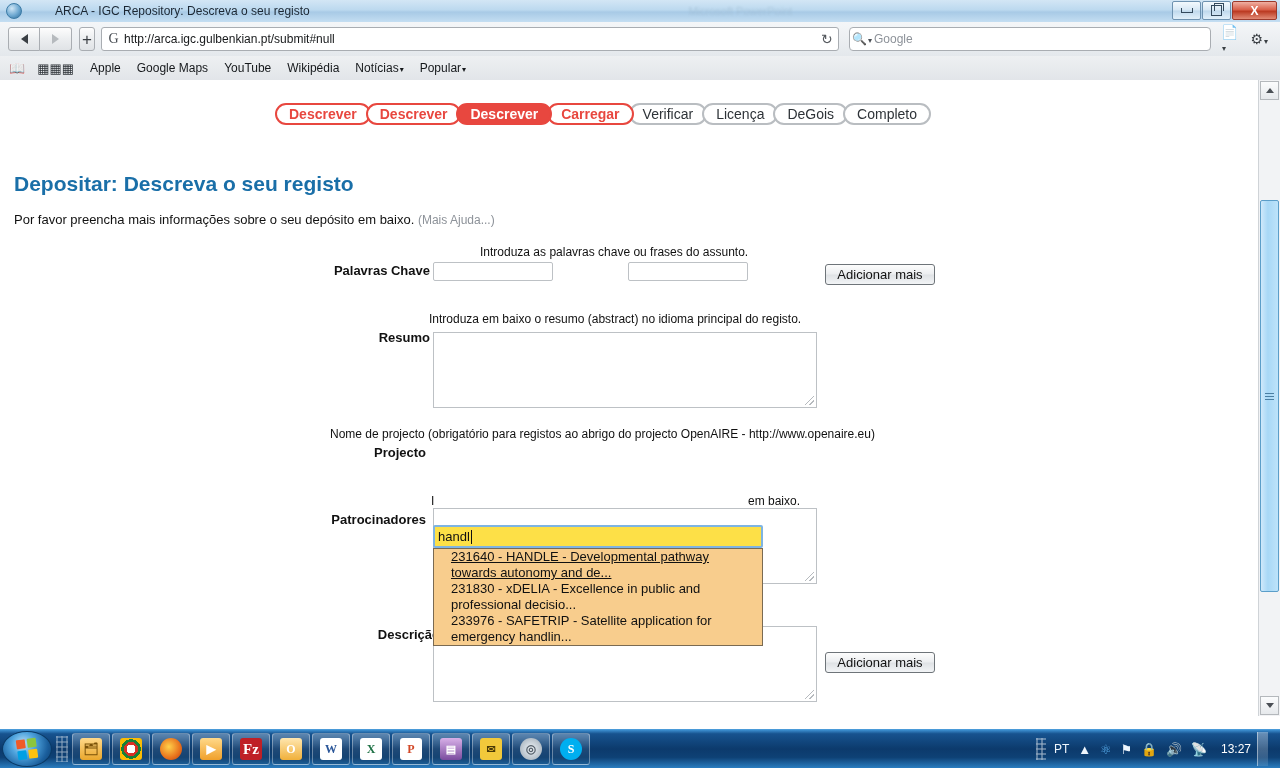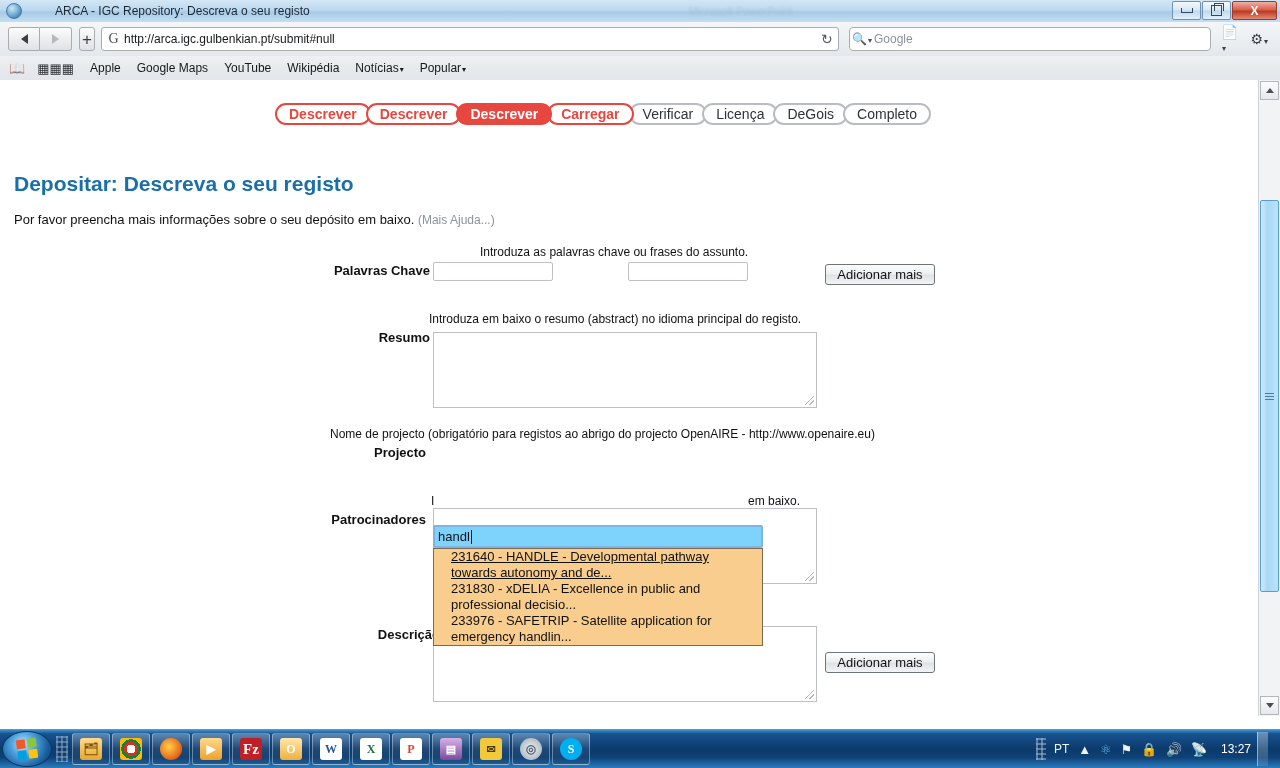--- a/index.html
+++ b/index.html
@@ -131,21 +131,21 @@
       linear-gradient(135deg,transparent 70%,#b6babe 70%,#b6babe 80%,transparent 80%);
   }
   .btn{
     position:absolute;border:1px solid #6e7479;border-radius:3px;
     background:linear-gradient(to bottom,#fdfdfd,#eceef0 48%,#dfe2e5 52%,#f2f4f6);
     font-size:13px;color:#111;display:flex;align-items:center;justify-content:center;
     box-sizing:border-box;font-family:inherit;
   }
   #projinput{
     position:absolute;left:433px;top:445px;width:330px;height:23px;
-    background:#7dd3fc;border:2px solid #7eb4e2;border-radius:2px;box-sizing:border-box;
+    background:#fde047;border:2px solid #7eb4e2;border-radius:2px;box-sizing:border-box;
     font-size:13px;color:#111;display:flex;align-items:center;padding-left:3px;
   }
   #projinput .caretbar{
     display:inline-block;width:1px;height:14px;background:#111;margin-left:1px;
   }
   #acmenu{
     position:absolute;left:433px;top:468px;width:330px;
     background:#f8cd8d;border:1px solid #7a6a52;box-sizing:border-box;z-index:30;
     padding:0;
   }

